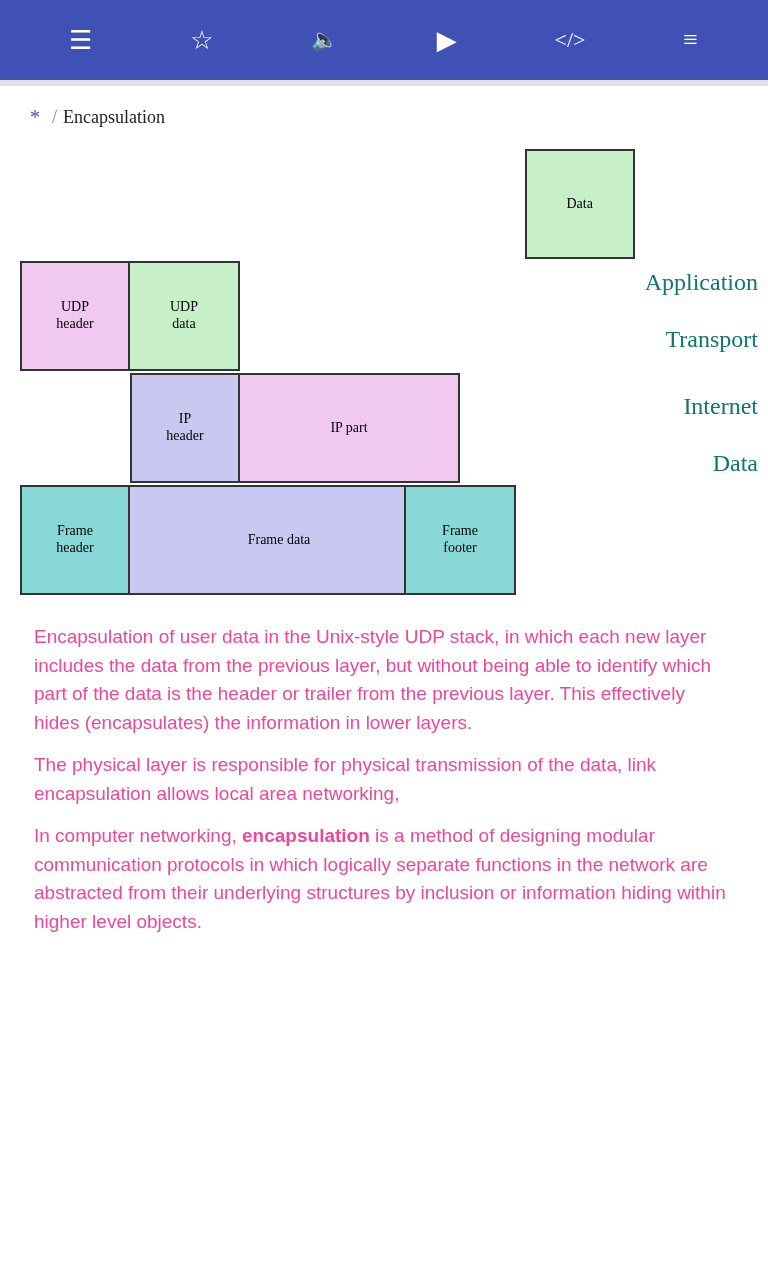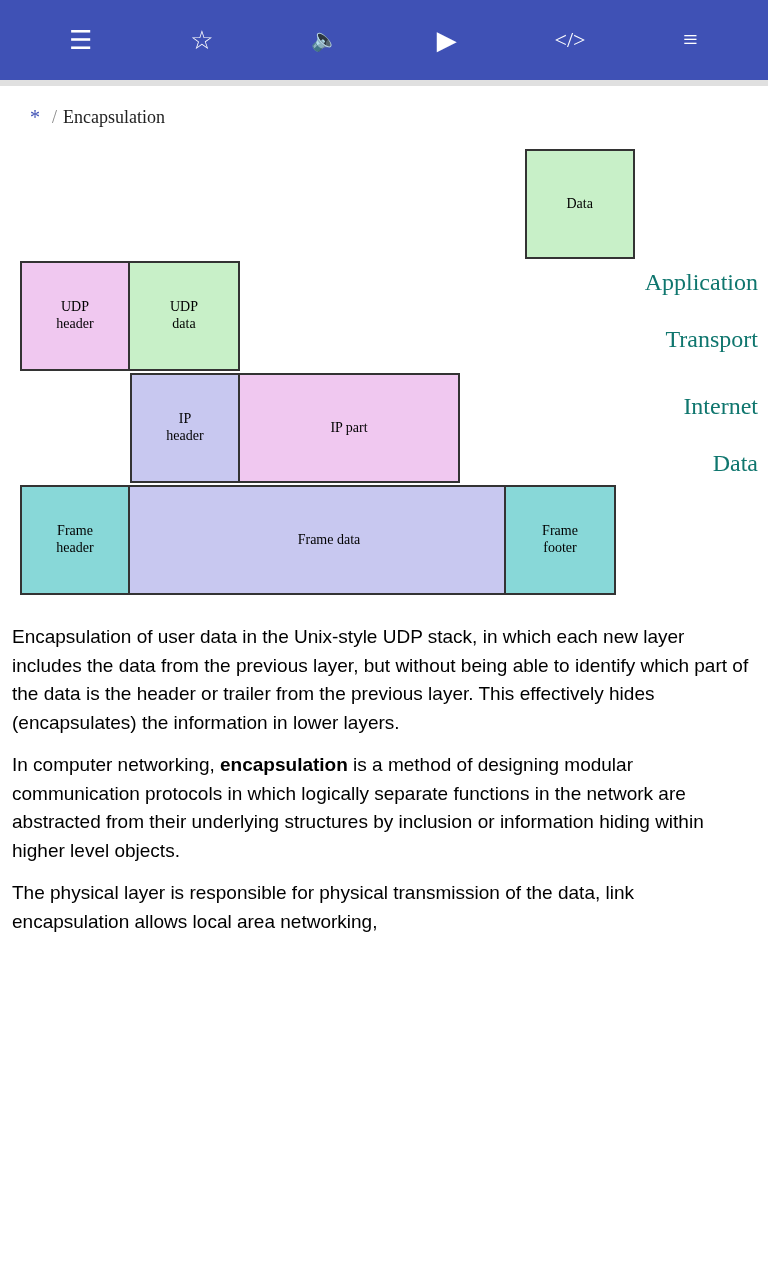--- a/index.html
+++ b/index.html
@@ -95,21 +95,21 @@
       height: 110px;
       border-left: none;
     }
 
     
     .box-frame-header {
       width: 110px;
       height: 110px;
     }
     .box-frame-data {
-      width: 376px;
+      width: 276px;
       height: 110px;
       border-left: none;
       padding-left: 24px;
     }
     .box-frame-footer {
       width: 110px;
       height: 110px;
       border-left: none;
     }
 
@@ -141,25 +141,25 @@
     }
     .layer-label-right {
       font-size: 24px;
       font-family: serif;
       text-align: right;
       color: #0f766e;
     }
 
     
     .body-text {
-      padding: 16px 12px;
+      padding: 16px 34px;
       font-size: 19px;
       font-family: sans-serif;
       line-height: 1.5;
-      color: #000000;
+      color: #ec4899;
     }
     .body-text p {
       margin-bottom: 14px;
     }
     .body-text strong {
       font-weight: bold;
     }
   </style>
 </head>
 <body>
@@ -214,17 +214,17 @@
   <div class="diagram-right">
     <div class="layer-label-right" style="margin-bottom:30px;">Application</div>
     <div class="layer-label-right" style="margin-bottom:40px;">Transport</div>
     <div class="layer-label-right" style="margin-bottom:30px;">Internet</div>
     <div class="layer-label-right">Data</div>
   </div>
 </div>
 
 <div class="body-text">
   <p>Encapsulation of user data in the Unix-style UDP stack, in which each new layer includes the data from the previous layer, but without being able to identify which part of the data is the header or trailer from the previous layer. This effectively hides (encapsulates) the information in lower layers.</p>
+  <p>The physical layer is responsible for physical transmission of the data, link encapsulation allows local area networking,</p>
   <p>
     <span>In computer networking, </span><strong>encapsulation</strong><span> is a method of designing modular communication protocols in which logically separate functions in the network are abstracted from their underlying structures by inclusion or information hiding within higher level objects.</span>
   </p>
-  <p>The physical layer is responsible for physical transmission of the data, link encapsulation allows local area networking,</p>
 </div>
 
 </body></html>

